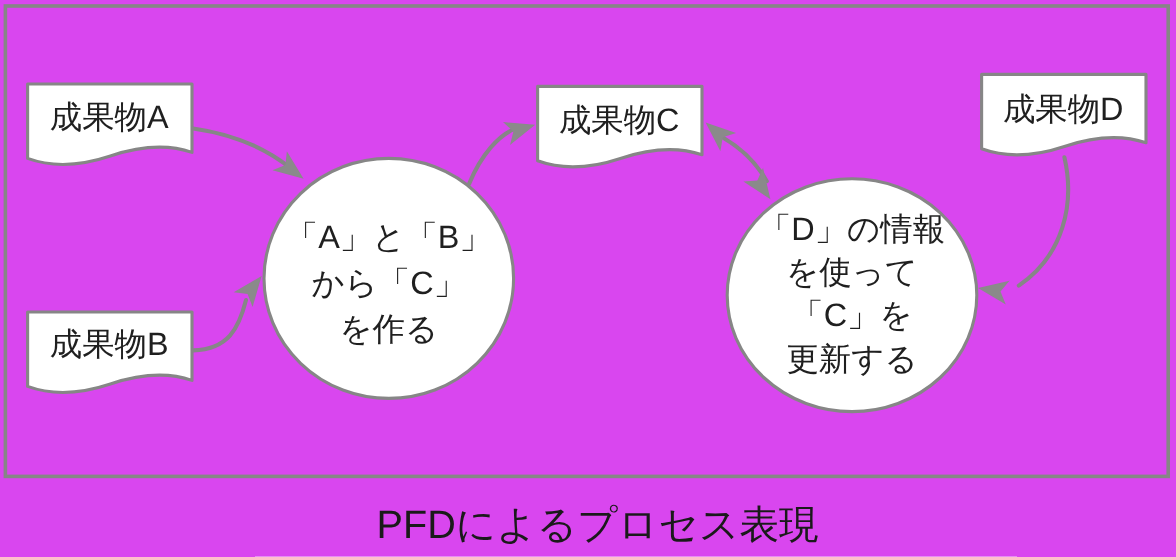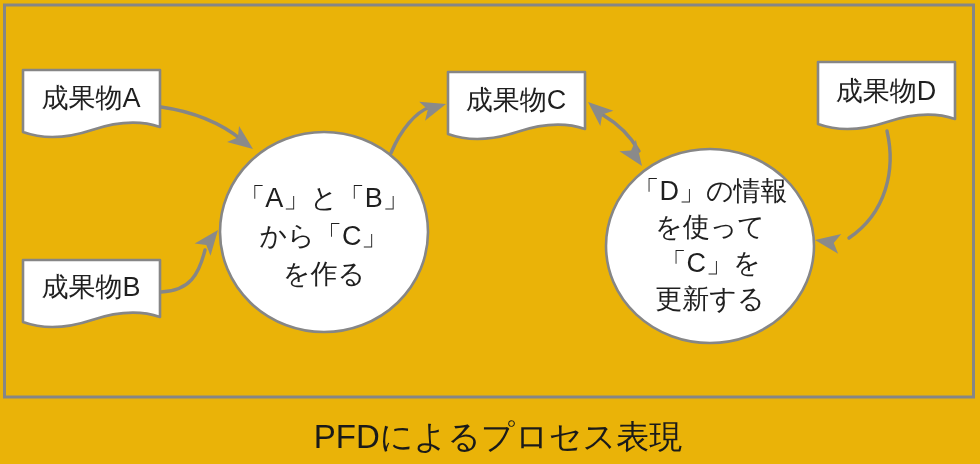--- a/index.html
+++ b/index.html
@@ -1,19 +1,19 @@
 <!DOCTYPE html>
 <html><head>
 <meta charset="utf-8">
 <style>
   html,body{margin:0;padding:0;background:#ffffff;}
   .stage{
     position:relative;
     width:980px;height:464px;
-    background:#eab308;
+    background:#d946ef;
     font-family:"Liberation Sans",sans-serif;
     overflow:hidden;
   }
   svg{display:block;}
   .frame{fill:none;stroke:#868686;stroke-width:3;}
   .doc{fill:#ffffff;stroke:#868686;stroke-width:2.6;stroke-linejoin:round;}
   .proc{fill:#ffffff;stroke:#868686;stroke-width:2.6;}
   .flow{fill:none;stroke:#868686;stroke-width:3.4;stroke-linecap:round;}
   .head{fill:#8a8a8a;stroke:none;}
   .doc-label{

